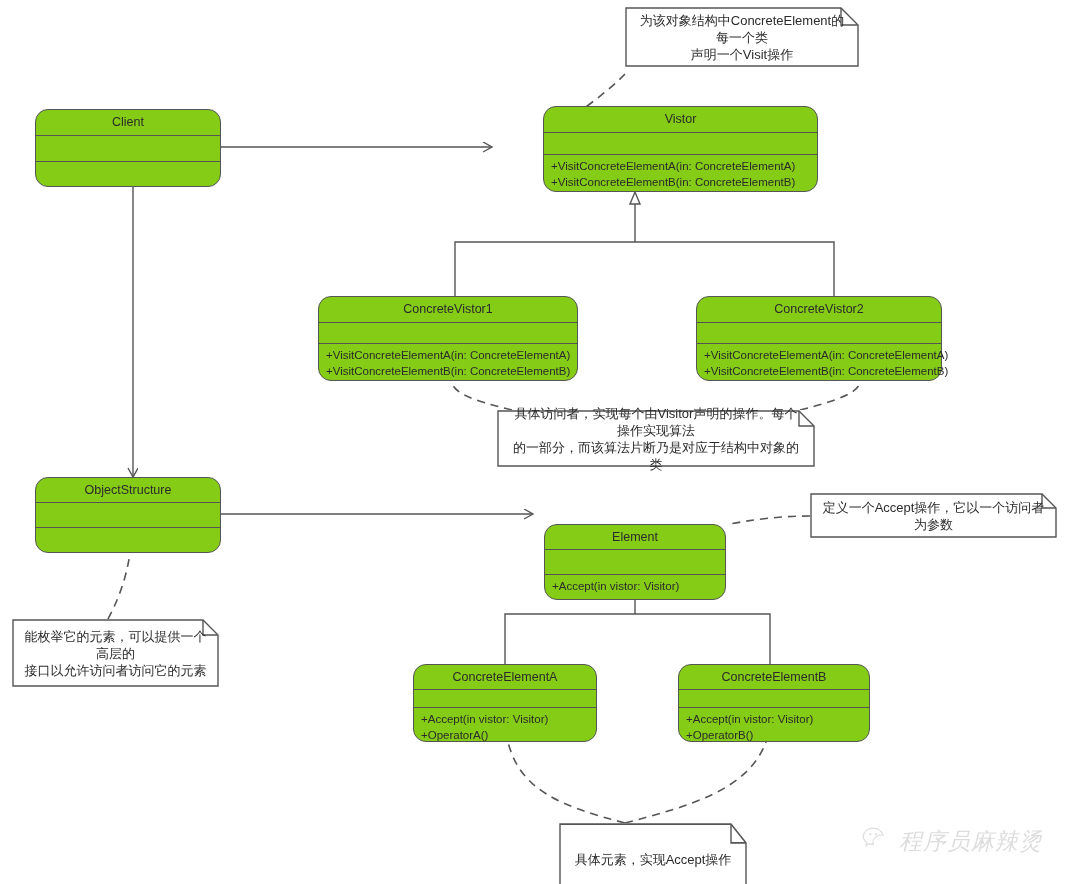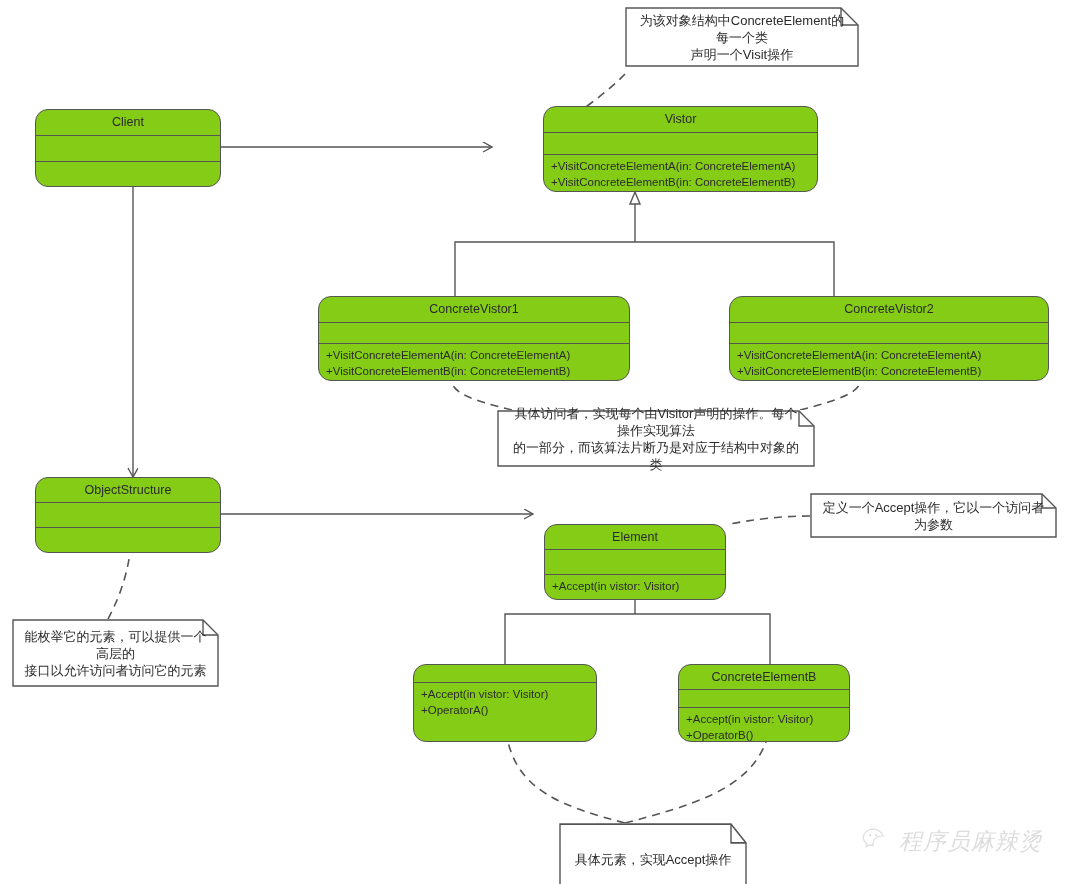--- a/index.html
+++ b/index.html
@@ -86,21 +86,21 @@
     text-align: center;
     font-size: 13px;
     line-height: 17px;
     color: #2b2b2b;
     padding: 0 12px;
   }
   
   #watermark {
     position: absolute;
     display: flex;
-    align-items: center;
+    align-items: flex-start;
     gap: 7px;
     opacity: 0.45;
     z-index: 5;
   }
   #watermark .wm-text {
     font-family: "DejaVu Sans", sans-serif;
     font-size: 23px;
     color: #b4b4b4;
     letter-spacing: 1px;
     font-style: italic;
@@ -162,32 +162,32 @@
     <div class="row uml-title" style="height:26px;">
       <span>Vistor</span>
     </div>
     <div class="row uml-attrs" style="height:22px;"></div>
     <div class="row uml-ops" style="height:38px;">
       <div class="op">+VisitConcreteElementA(in:  ConcreteElementA)</div>
       <div class="op">+VisitConcreteElementB(in:  ConcreteElementB)</div>
     </div>
   </div>
 
-  <div class="uml-class" style="left:318px; top:296px; width:312px; height:85px;">
+  <div class="uml-class" style="left:318px; top:296px; width:260px; height:85px;">
     <div class="row uml-title" style="height:26px;">
       <span>ConcreteVistor1</span>
     </div>
     <div class="row uml-attrs" style="height:21px;"></div>
     <div class="row uml-ops" style="height:38px;">
       <div class="op">+VisitConcreteElementA(in:  ConcreteElementA)</div>
       <div class="op">+VisitConcreteElementB(in:  ConcreteElementB)</div>
     </div>
   </div>
 
-  <div class="uml-class" style="left:729px; top:296px; width:320px; height:85px;">
+  <div class="uml-class" style="left:696px; top:296px; width:246px; height:85px;">
     <div class="row uml-title" style="height:26px;">
       <span>ConcreteVistor2</span>
     </div>
     <div class="row uml-attrs" style="height:21px;"></div>
     <div class="row uml-ops" style="height:38px;">
       <div class="op">+VisitConcreteElementA(in:  ConcreteElementA)</div>
       <div class="op">+VisitConcreteElementB(in:  ConcreteElementB)</div>
     </div>
   </div>
 
@@ -203,28 +203,31 @@
     <div class="row uml-title" style="height:25px;">
       <span>Element</span>
     </div>
     <div class="row uml-attrs" style="height:25px;"></div>
     <div class="row uml-ops" style="height:24px;">
       <div class="op">+Accept(in vistor:  Visitor)</div>
     </div>
   </div>
 
   <div class="uml-class" style="left:413px; top:664px; width:184px; height:78px;">
+    <div class="row uml-title" style="height:25px;">
+      <span>ConcreteElementA</span>
+    </div>
     <div class="row uml-attrs" style="height:18px;"></div>
     <div class="row uml-ops" style="height:35px;">
       <div class="op">+Accept(in vistor:  Visitor)</div>
       <div class="op">+OperatorA()</div>
     </div>
   </div>
 
-  <div class="uml-class" style="left:678px; top:664px; width:172px; height:78px;">
+  <div class="uml-class" style="left:678px; top:664px; width:192px; height:78px;">
     <div class="row uml-title" style="height:25px;">
       <span>ConcreteElementB</span>
     </div>
     <div class="row uml-attrs" style="height:18px;"></div>
     <div class="row uml-ops" style="height:35px;">
       <div class="op">+Accept(in vistor:  Visitor)</div>
       <div class="op">+OperatorB()</div>
     </div>
   </div>
 

